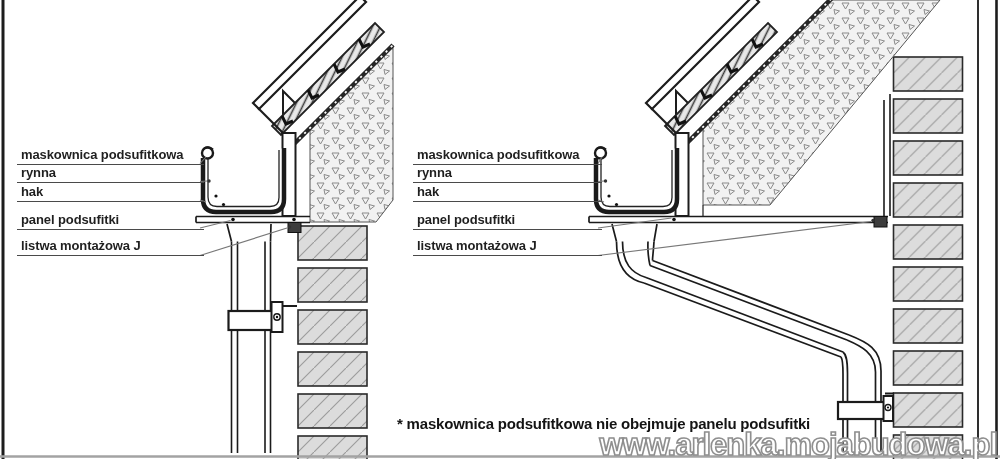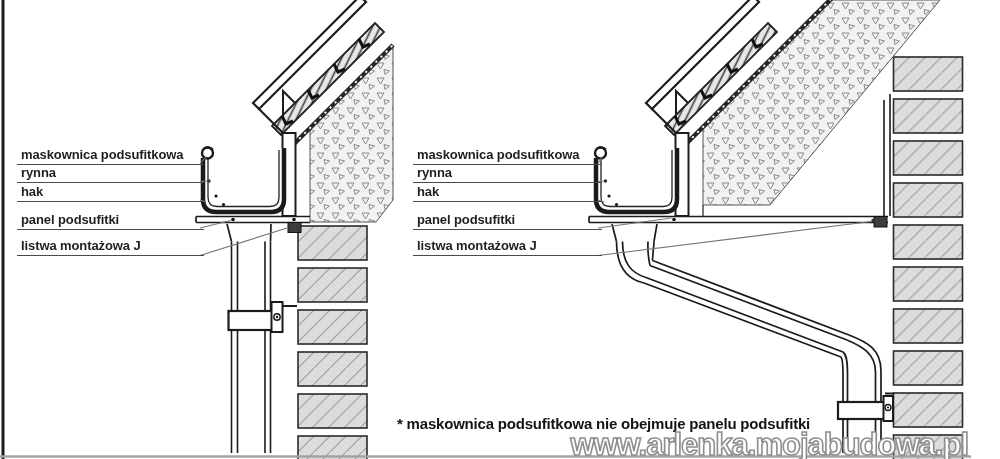--- a/index.html
+++ b/index.html
@@ -1,18 +1,18 @@
 <!DOCTYPE html>
 <html><head>
 <meta charset="utf-8">
 <style>
   html,body{margin:0;padding:0;background:#fff;}
   .canvas{
-    position:relative;width:928px;height:459px;background:#ffffff;
-    overflow:hidden;font-family:"Liberation Sans",sans-serif;padding-left:43px;
+    position:relative;width:1000px;height:459px;background:#ffffff;
+    overflow:hidden;font-family:"Liberation Sans",sans-serif;
   }
   .linework{position:absolute;left:0;top:0;}
   .lbl{
     position:absolute;height:15px;line-height:15px;
     font-size:13px;font-weight:bold;color:#1f1f1f;letter-spacing:-0.1px;
     border-bottom:1.5px solid #4a4a4a;padding:0 0 2px 4px;box-sizing:content-box;
     white-space:nowrap;
   }
   .lbl-col-left{left:17px;width:183px;}
   .lbl-col-right{left:413px;width:185px;}

